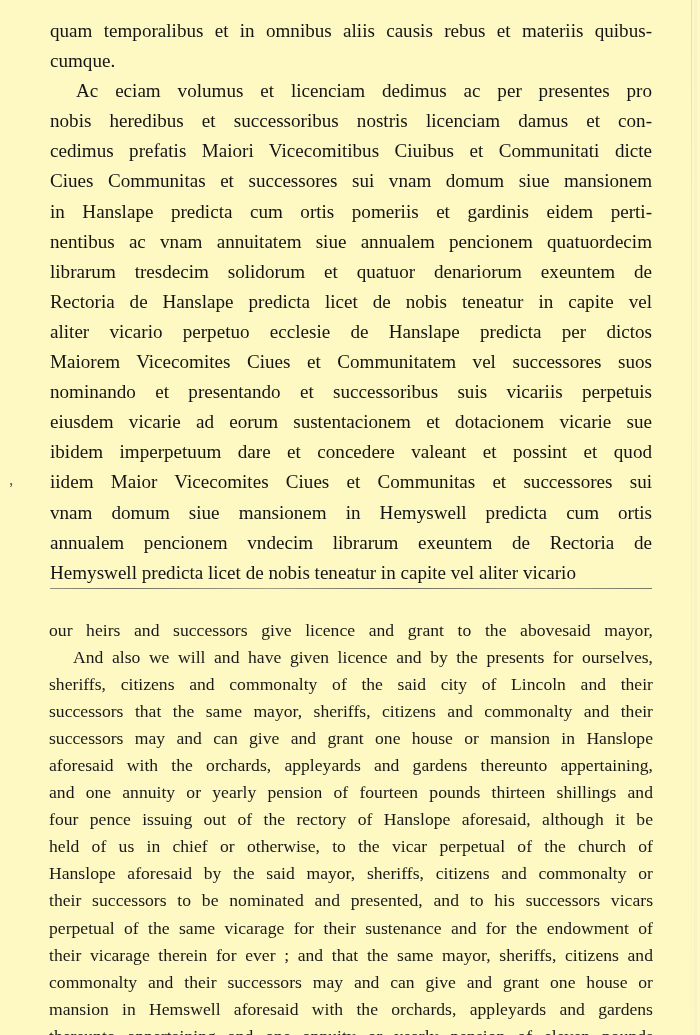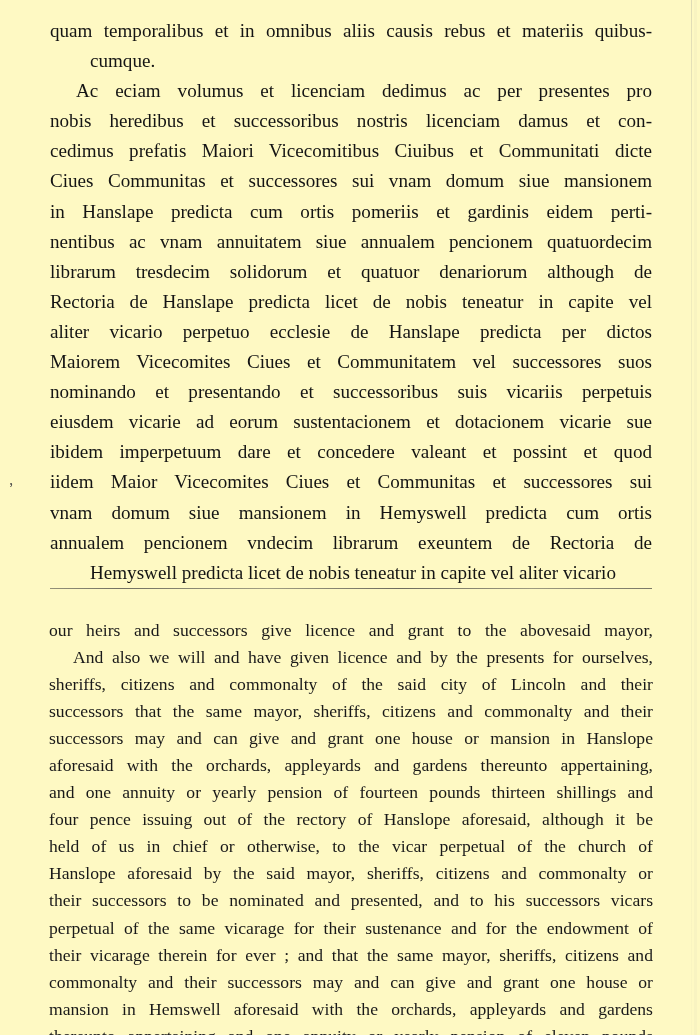--- a/index.html
+++ b/index.html
@@ -53,21 +53,20 @@
   }
   .latin-line > span.j {
     display: inline-block;
     width: 100%;
     text-align: justify;
     text-align-last: justify;
     white-space: normal;
   }
   .latin-line.last > span.j {
     text-align-last: left;
-    margin-left: 40px;
   }
   .latin-line.indent-first > span.j {
     text-indent: 26px;
   }
 
   
   #divider {
     position: absolute;
     left: 50px;
     top: 588px;
@@ -130,21 +129,21 @@
 
   <div id="latin-block">
     <div class="latin-line"><span class="j">quam temporalibus et in omnibus aliis causis rebus et materiis quibus-</span></div>
     <div class="latin-line last"><span class="j">cumque.</span></div>
     <div class="latin-line indent-first"><span class="j">Ac eciam volumus et licenciam dedimus ac per presentes pro</span></div>
     <div class="latin-line"><span class="j">nobis heredibus et successoribus nostris licenciam damus et con-</span></div>
     <div class="latin-line"><span class="j">cedimus prefatis Maiori Vicecomitibus Ciuibus et Communitati dicte</span></div>
     <div class="latin-line"><span class="j">Ciues Communitas et successores sui vnam domum siue mansionem</span></div>
     <div class="latin-line"><span class="j">in Hanslape predicta cum ortis pomeriis et gardinis eidem perti-</span></div>
     <div class="latin-line"><span class="j">nentibus ac vnam annuitatem siue annualem pencionem quatuordecim</span></div>
-    <div class="latin-line"><span class="j">librarum tresdecim solidorum et quatuor denariorum although de</span></div>
+    <div class="latin-line"><span class="j">librarum tresdecim solidorum et quatuor denariorum exeuntem de</span></div>
     <div class="latin-line"><span class="j">Rectoria de Hanslape predicta licet de nobis teneatur in capite vel</span></div>
     <div class="latin-line"><span class="j">aliter vicario perpetuo ecclesie de Hanslape predicta per dictos</span></div>
     <div class="latin-line"><span class="j">Maiorem Vicecomites Ciues et Communitatem vel successores suos</span></div>
     <div class="latin-line"><span class="j">nominando et presentando et successoribus suis vicariis perpetuis</span></div>
     <div class="latin-line"><span class="j">eiusdem vicarie ad eorum sustentacionem et dotacionem vicarie sue</span></div>
     <div class="latin-line"><span class="j">ibidem imperpetuum dare et concedere valeant et possint et quod</span></div>
     <div class="latin-line"><span class="j">iidem Maior Vicecomites Ciues et Communitas et successores sui</span></div>
     <div class="latin-line"><span class="j">vnam domum siue mansionem in Hemyswell predicta cum ortis</span></div>
     <div class="latin-line"><span class="j">annualem pencionem vndecim librarum exeuntem de Rectoria de</span></div>
     <div class="latin-line last"><span class="j">Hemyswell predicta licet de nobis teneatur in capite vel aliter vicario</span></div>

